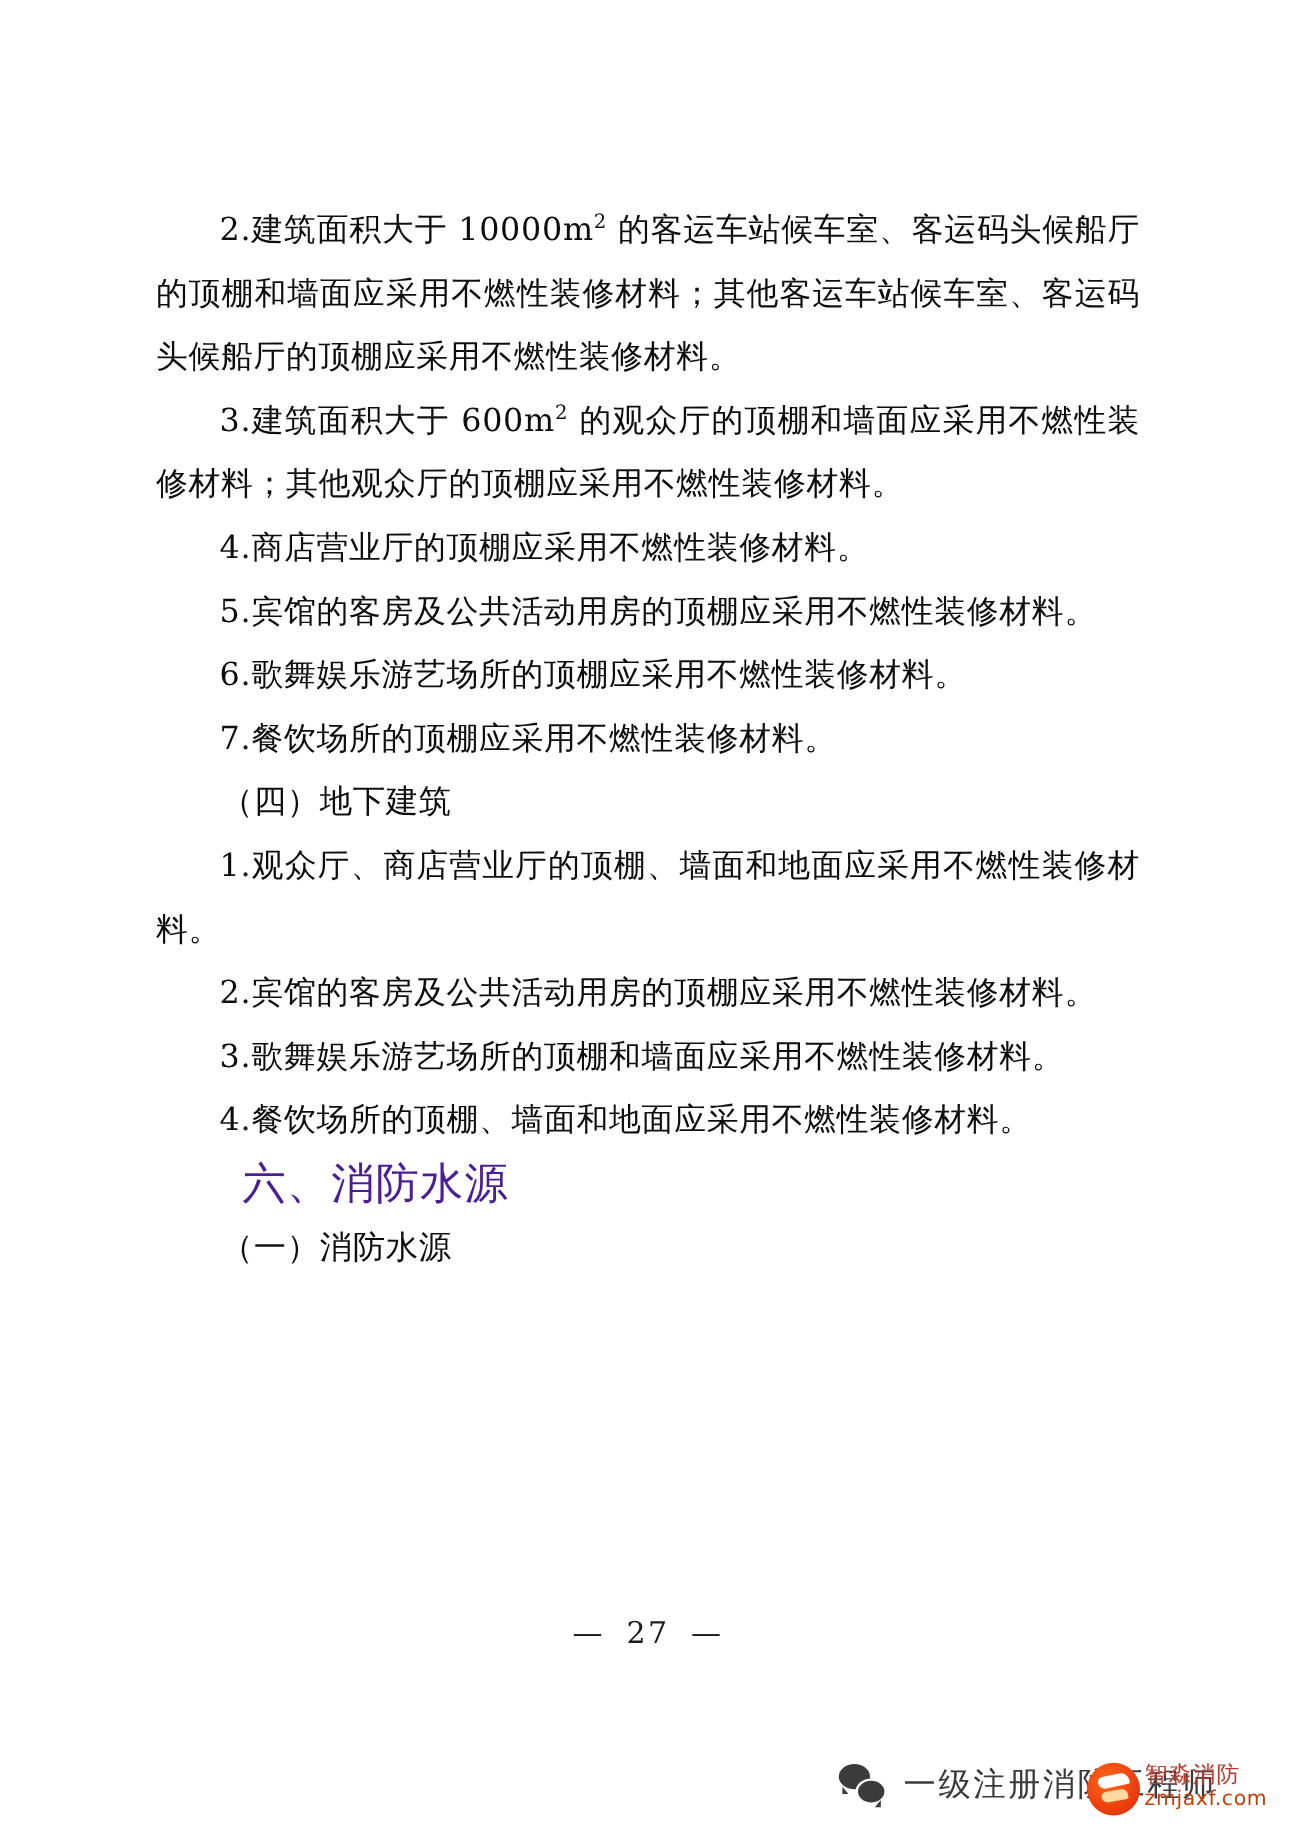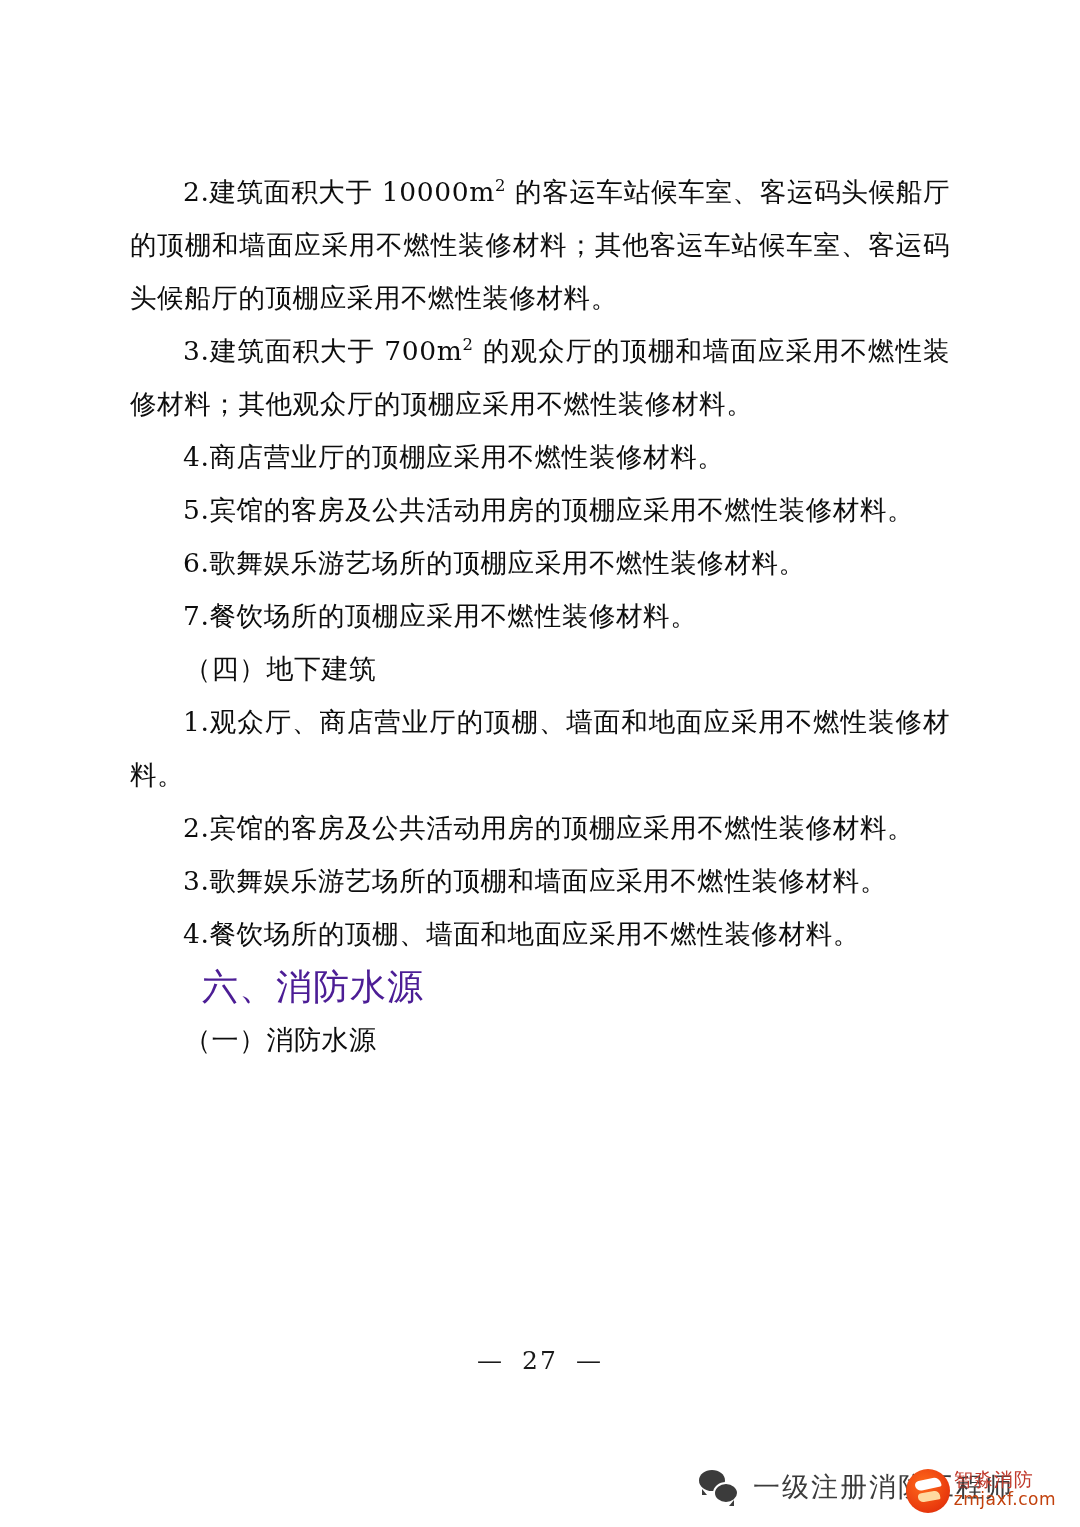--- a/index.html
+++ b/index.html
@@ -177,21 +177,21 @@
     font-family: "DejaVu Sans", "Liberation Sans", sans-serif;
   }
 </style>
 </head>
 <body>
 
 <div class="page">
 
   <p class="para">2.建筑面积大于 <span class="num">10000</span>m<sup>2</sup> 的客运车站候车室、客运码头候船厅的顶棚和墙面应采用不燃性装修材料；其他客运车站候车室、客运码头候船厅的顶棚应采用不燃性装修材料。</p>
 
-  <p class="para">3.建筑面积大于 <span class="num">700</span>m<sup>2</sup> 的观众厅的顶棚和墙面应采用不燃性装修材料；其他观众厅的顶棚应采用不燃性装修材料。</p>
+  <p class="para">3.建筑面积大于 <span class="num">600</span>m<sup>2</sup> 的观众厅的顶棚和墙面应采用不燃性装修材料；其他观众厅的顶棚应采用不燃性装修材料。</p>
 
   <p class="para">4.商店营业厅的顶棚应采用不燃性装修材料。</p>
 
   <p class="para">5.宾馆的客房及公共活动用房的顶棚应采用不燃性装修材料。</p>
 
   <p class="para">6.歌舞娱乐游艺场所的顶棚应采用不燃性装修材料。</p>
 
   <p class="para">7.餐饮场所的顶棚应采用不燃性装修材料。</p>
 
   <p class="subheading">（四）地下建筑</p>

